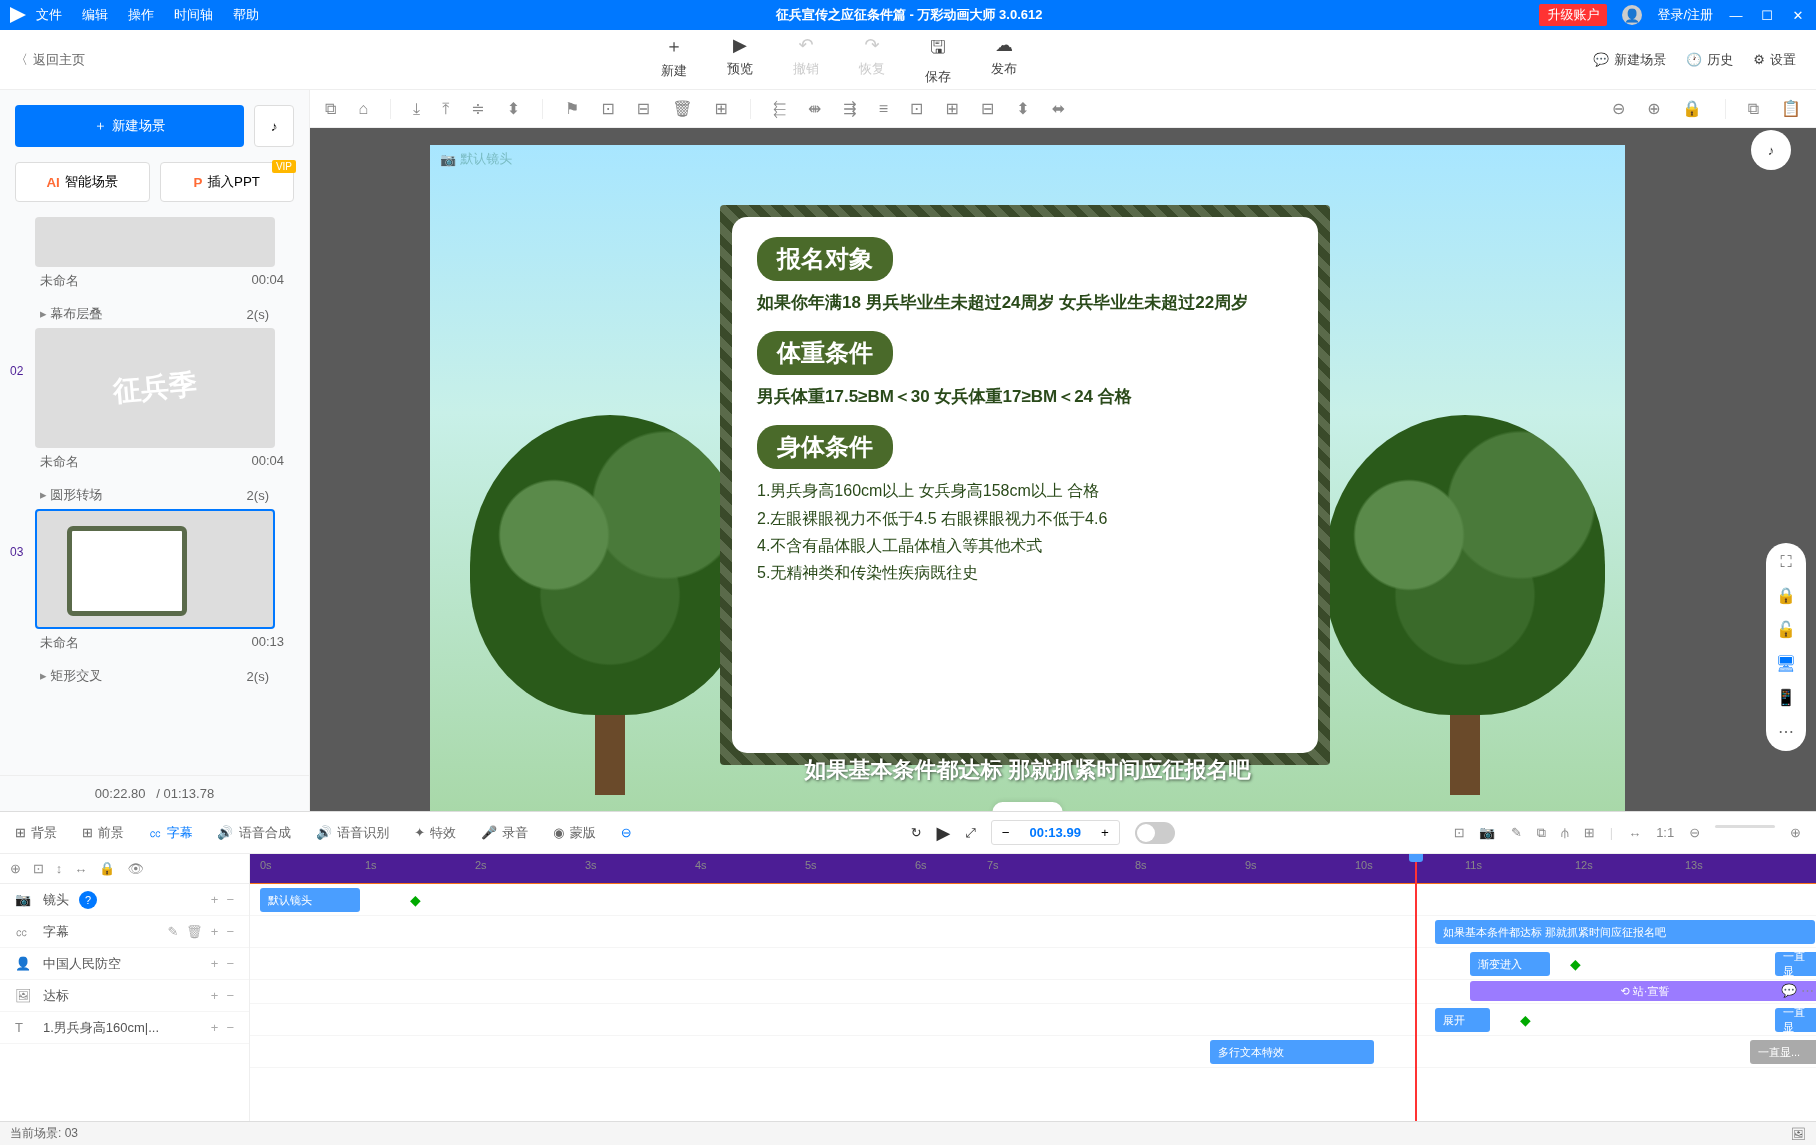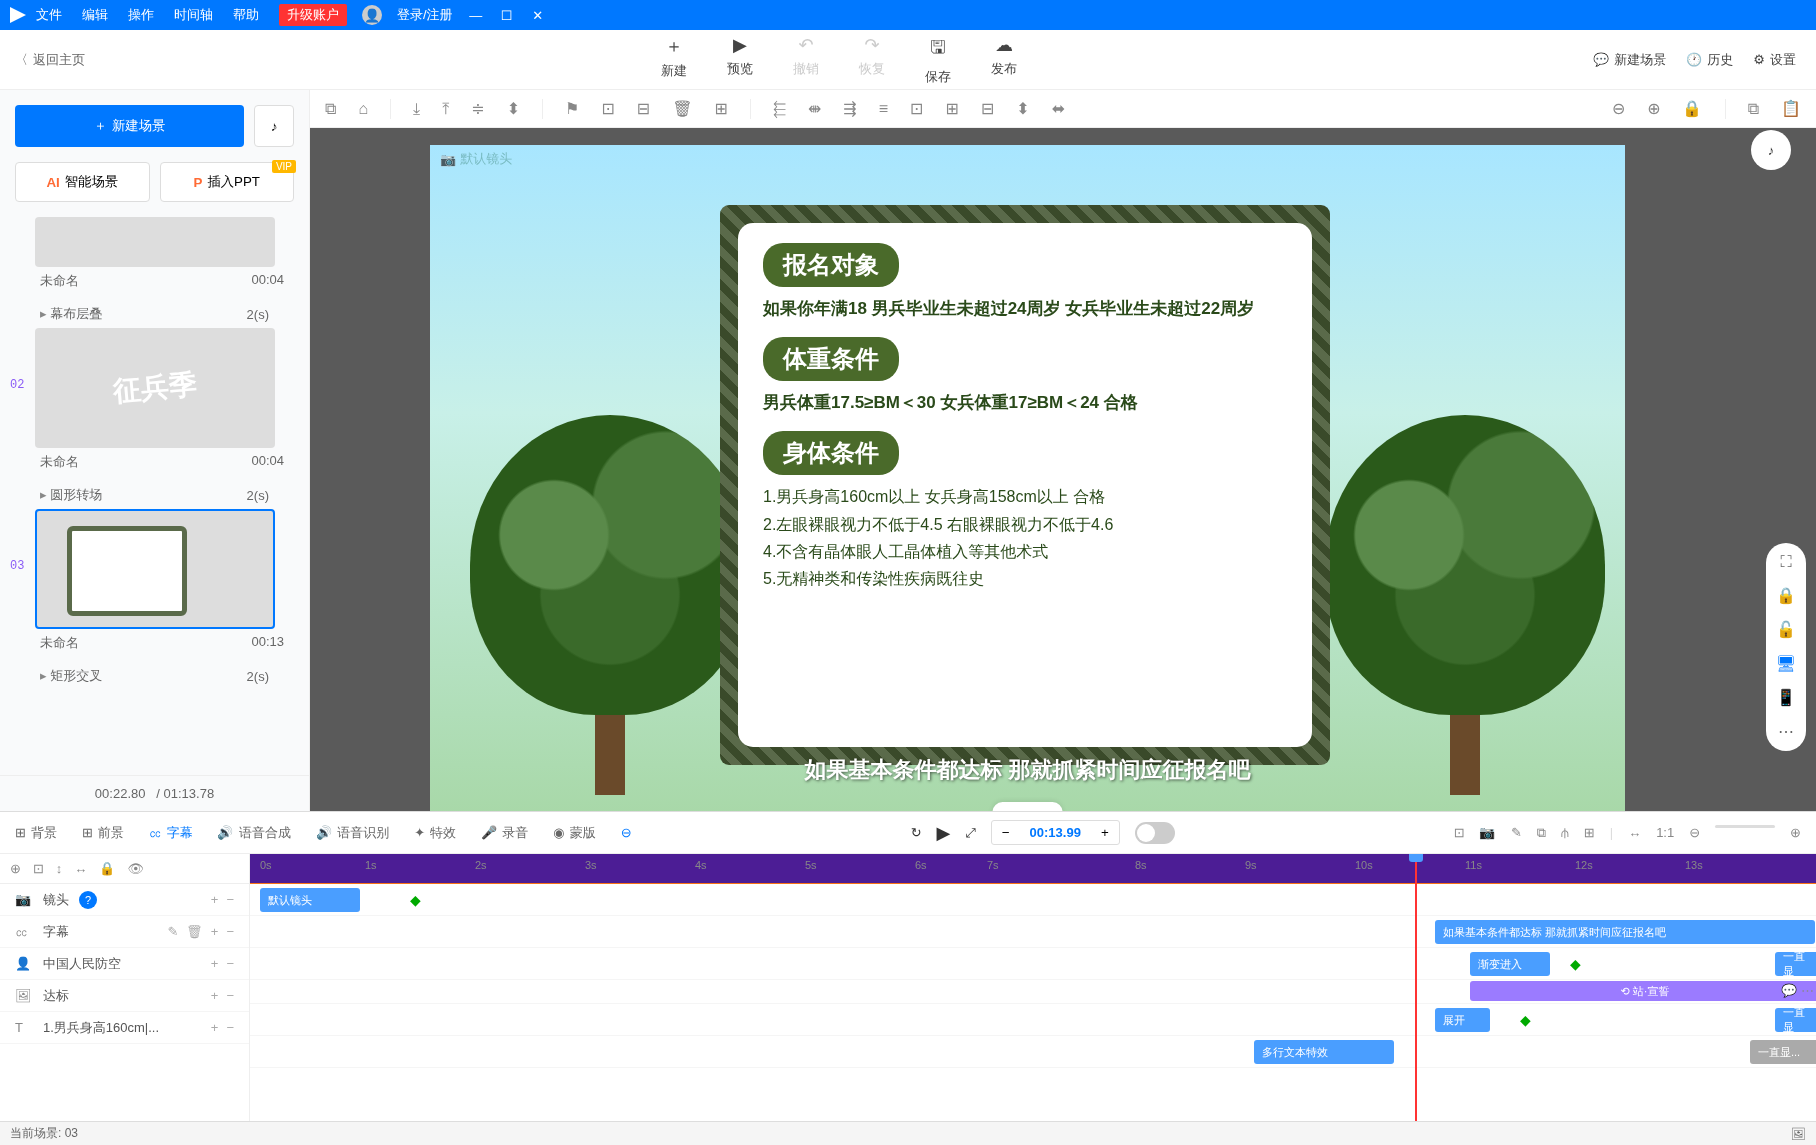--- a/index.html
+++ b/index.html
@@ -38,33 +38,33 @@
 
 .sidebar { width: 310px; display: flex; flex-direction: column; border-right: 1px solid #eee; background: #f9fafb; }
 .sidebar .top-buttons { padding: 15px; display: flex; gap: 10px; }
 .sidebar .new-scene-btn { flex: 1; background: #0078ff; color: #fff; border: none; padding: 12px; border-radius: 4px; cursor: pointer; display: flex; align-items: center; justify-content: center; gap: 5px; }
 .sidebar .music-btn { width: 40px; background: #fff; border: 1px solid #ddd; border-radius: 4px; cursor: pointer; }
 .sidebar .secondary-buttons { padding: 0 15px 15px; display: flex; gap: 10px; }
 .sidebar .sec-btn { flex: 1; background: #fff; border: 1px solid #ddd; padding: 10px; border-radius: 4px; cursor: pointer; display: flex; align-items: center; justify-content: center; gap: 5px; position: relative; }
 .sidebar .vip-badge { position: absolute; top: -3px; right: -3px; background: #ffb800; color: #fff; font-size: 10px; padding: 1px 4px; border-radius: 2px; }
 .sidebar .scene-list { flex: 1; overflow-y: auto; padding: 0 15px; }
 .sidebar .scene-item { margin-bottom: 5px; position: relative; }
-.sidebar .scene-num { position: absolute; left: -5px; top: 50px; font-size: 12px; color: #8b5cf6; font-family: Liberation Mono, monospace; }
+.sidebar .scene-num { position: absolute; left: -5px; top: 36px; font-size: 12px; color: #4c1d95; }
 .sidebar .scene-thumb { width: 240px; height: 120px; margin-left: 20px; background: #ddd; border-radius: 4px; border: 2px solid transparent; overflow: hidden; position: relative; }
 .sidebar .scene-thumb.selected { border-color: #0078ff; }
 .sidebar .scene-info { display: flex; justify-content: space-between; padding: 5px 10px 5px 25px; color: #666; }
 .sidebar .transition { display: flex; align-items: center; justify-content: space-between; padding: 5px 25px; color: #666; cursor: pointer; }
 .sidebar .transition .play-ico { color: #888; }
 .sidebar .time-display { padding: 10px 0; text-align: center; color: #666; border-top: 1px solid #eee; }
 
 
 .canvas-area { flex: 1; background: #5a5a5a; position: relative; overflow: hidden; }
 .canvas { position: absolute; left: 120px; top: 25px; width: 1195px; height: 670px; background: linear-gradient(#a8e6ff 0%, #c8f0e8 40%, #a8d8a8 100%); }
 .canvas .camera-label { position: absolute; top: 5px; left: 10px; color: #6aa; font-size: 13px; display: flex; align-items: center; gap: 4px; opacity: 0.7; }
-.canvas .content-card { position: absolute; left: 290px; top: 60px; width: 610px; height: 560px; background: repeating-linear-gradient(45deg, #3a4a2a, #3a4a2a 8px, #5a6a4a 8px, #5a6a4a 16px); border-radius: 9px; padding: 18px; }
+.canvas .content-card { position: absolute; left: 290px; top: 60px; width: 610px; height: 560px; background: repeating-linear-gradient(45deg, #3a4a2a, #3a4a2a 8px, #5a6a4a 8px, #5a6a4a 16px); border-radius: 4px; padding: 12px; }
 .canvas .content-inner { background: #fff; border-radius: 15px; height: 100%; padding: 20px 25px; }
 .canvas .section-title { background: #4a6a2a; color: #fff; padding: 6px 20px; border-radius: 20px; display: inline-block; font-size: 24px; font-weight: bold; margin-bottom: 8px; }
 .canvas .section-text { color: #2a4a1a; font-size: 17px; font-weight: bold; line-height: 1.6; margin-bottom: 15px; }
 .canvas .list-item { color: #2a4a1a; font-size: 16px; font-weight: normal; line-height: 1.7; }
 .canvas .subtitle-text { position: absolute; bottom: 30px; width: 100%; text-align: center; color: #fff; font-size: 22px; text-shadow: 1px 1px 3px rgba(0,0,0,0.6); font-weight: bold; }
 .canvas .tree { position: absolute; bottom: 20px; width: 280px; height: 380px; }
 .canvas .tree::before { content: ''; position: absolute; bottom: 0; left: 50%; transform: translateX(-50%); width: 30px; height: 120px; background: #6a4a2a; }
 .canvas .tree::after { content: ''; position: absolute; bottom: 80px; left: 0; right: 0; height: 300px; background: radial-gradient(circle at 30% 40%, #5a8a4a 20%, transparent 21%), radial-gradient(circle at 70% 30%, #4a7a3a 25%, transparent 26%), radial-gradient(circle at 50% 60%, #3a6a2a 30%, transparent 31%), #2a5a1a; border-radius: 50% 50% 45% 45%; }
 .canvas .tree.left { left: 40px; }
 .canvas .tree.right { right: 20px; }
@@ -123,20 +123,21 @@
 </head>
 <body>
 
 <div class="title-bar">
   <div class="logo"></div>
   <div class="menu-item">文件</div>
   <div class="menu-item">编辑</div>
   <div class="menu-item">操作</div>
   <div class="menu-item">时间轴</div>
   <div class="menu-item">帮助</div>
+  <div class="title-center">征兵宣传之应征条件篇 - 万彩动画大师 3.0.612</div>
   <div class="right-controls">
     <span class="upgrade">升级账户</span>
     <span class="user-avatar">👤</span>
     <span>登录/注册</span>
     <span class="win-btn">—</span>
     <span class="win-btn">☐</span>
     <span class="win-btn">✕</span>
   </div>
 </div>
 
@@ -480,21 +481,21 @@
       <div class="track-row" style="height:24px;">
         <div class="track-clip clip-purple" style="left:1220px;width:350px;top:1px;height:20px;text-align:center;justify-content:center;">⟲ 站·宣誓</div>
         <span style="position:absolute;right:2px;top:3px;color:#888;cursor:pointer;">💬 ⋯</span>
       </div>
       <div class="track-row">
         <div class="track-clip clip-blue" style="left:1185px;width:55px;">展开</div>
         <span class="add-marker" style="left:1270px;top:8px;">◆</span>
         <div class="track-clip clip-blue" style="left:1525px;width:45px;">一直显</div>
       </div>
       <div class="track-row">
-        <div class="track-clip clip-blue" style="left:960px;width:140px;margin-left:44px;">多行文本特效</div>
+        <div class="track-clip clip-blue" style="left:960px;width:164px;">多行文本特效</div>
         <div class="track-clip clip-gray" style="left:1500px;width:70px;">一直显...</div>
       </div>
       <div class="playhead" style="left:1165px;"></div>
     </div>
   </div>
 </div>
 
 <div class="status-bar">
   <span>当前场景: 03</span>
   <span style="cursor:pointer;">🖼</span>

